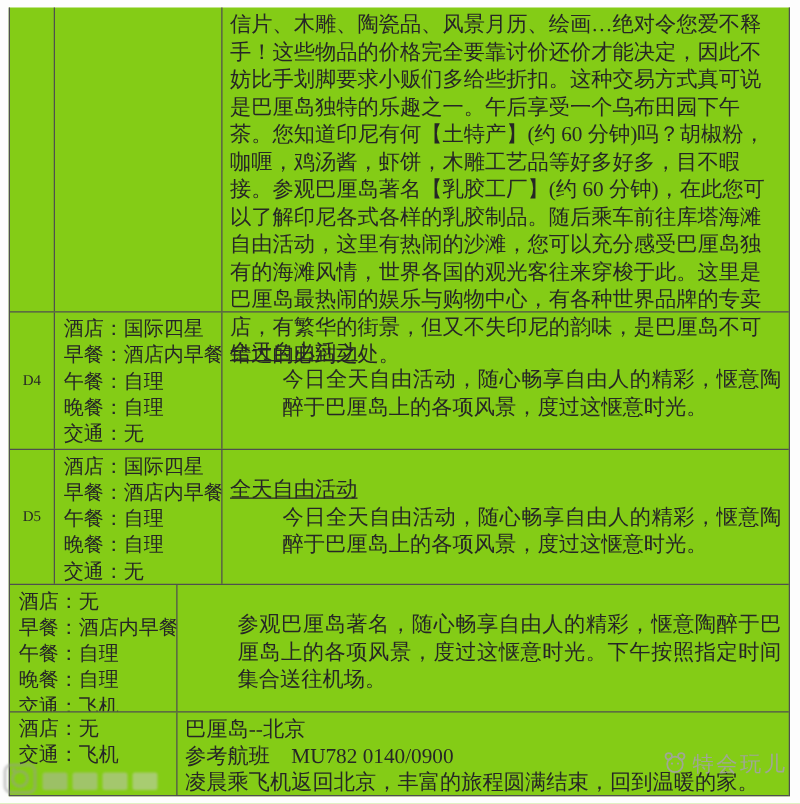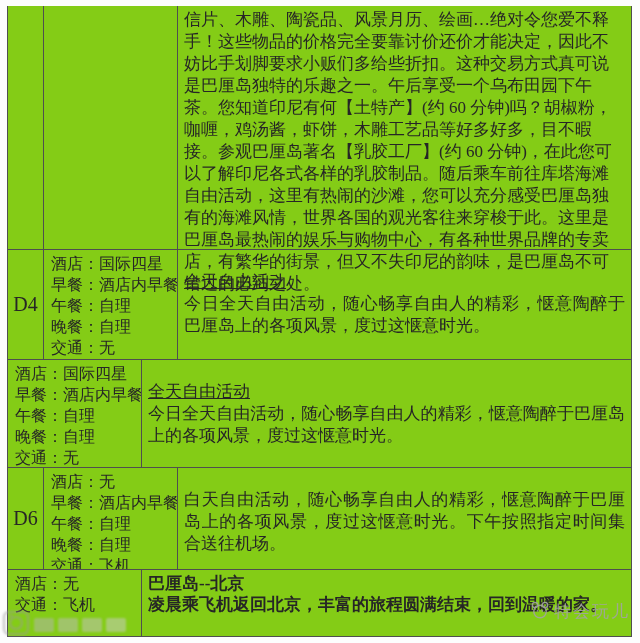--- a/index.html
+++ b/index.html
@@ -22,30 +22,30 @@
     background:#84cc16;
   }
   .row{display:flex;border-bottom:1px solid var(--bd);box-sizing:border-box;}
   .r0{height:244px}
   .r1{height:110px}
   .r2{height:108px}
   .r3{height:102px}
   .r4{height:67px}
   .c1{width:36px;flex:none;border-right:1px solid var(--bd);box-sizing:border-box;
       display:flex;align-items:center;justify-content:center;
-      font-size:20px;}
+      font-size:12px;}
   .c2{width:134px;flex:none;border-right:1px solid var(--bd);box-sizing:border-box;
       padding:3px 3px 0 7px;font-size:16px;line-height:21px;white-space:nowrap;overflow:hidden;}
   .c3{flex:1;box-sizing:border-box;padding:3px 6px 0 6px;font-size:17px;line-height:22px;}
   .para{text-align:justify;}
   .meal-line{display:block;}
   .pad-line{padding-top:21px;}
   .desc-title{display:block;text-decoration:underline;}
-  .desc-body{display:block;text-align:justify;}
-  .d7-line{display:block;line-height:21px;font-weight:bold;}
+  .desc-body{display:block;text-align:justify;margin-left:42px;}
+  .d7-line{display:block;line-height:21px;}
   
   .wm-right{
     position:absolute;right:10px;top:600px;height:32px;
     display:flex;gap:4px;
     color:var(--wm);font-size:17px;letter-spacing:2px;
     opacity:.9;pointer-events:none;
   }
   .wm-right svg{display:block;}
   .wm-left{
     position:absolute;left:2px;top:606px;width:132px;height:34px;
@@ -76,56 +76,57 @@
       <span class="meal-line">晚餐：自理</span>
       <span class="meal-line">交通：无</span>
     </div>
     <div class="c3 pad-line">
       <span class="desc-title">全天自由活动</span>
       <span class="desc-body">今日全天自由活动，随心畅享自由人的精彩，惬意陶醉于巴厘岛上的各项风景，度过这惬意时光。</span>
     </div>
   </div>
 
   <div class="row r2">
+    <div class="c1">
+      <span>D5</span>
+    </div>
     <div class="c2">
       <span class="meal-line">酒店：国际四星</span>
       <span class="meal-line">早餐：酒店内早餐</span>
       <span class="meal-line">午餐：自理</span>
       <span class="meal-line">晚餐：自理</span>
       <span class="meal-line">交通：无</span>
     </div>
     <div class="c3 pad-line">
       <span class="desc-title">全天自由活动</span>
       <span class="desc-body">今日全天自由活动，随心畅享自由人的精彩，惬意陶醉于巴厘岛上的各项风景，度过这惬意时光。</span>
     </div>
   </div>
 
   <div class="row r3">
-    <div class="c1">
-      <span>D6</span>
-    </div>
     <div class="c2">
       <span class="meal-line">酒店：无</span>
       <span class="meal-line">早餐：酒店内早餐</span>
       <span class="meal-line">午餐：自理</span>
       <span class="meal-line">晚餐：自理</span>
       <span class="meal-line">交通：飞机</span>
     </div>
     <div class="c3 pad-line">
-      <span class="desc-body">白天自由活动，随心畅享自由人的精彩，惬意陶醉于巴厘岛上的各项风景，度过这惬意时光。下午按照指定时间集合送往机场。</span>
+      <span class="desc-body">参观巴厘岛著名，随心畅享自由人的精彩，惬意陶醉于巴厘岛上的各项风景，度过这惬意时光。下午按照指定时间集合送往机场。</span>
     </div>
   </div>
 
   <div class="row r4">
     <div class="c2">
       <span class="meal-line">酒店：无</span>
       <span class="meal-line">交通：飞机</span>
     </div>
     <div class="c3">
       <span class="d7-line">巴厘岛--北京</span>
+      <span class="d7-line">参考航班　MU782 0140/0900</span>
       <span class="d7-line">凌晨乘飞机返回北京，丰富的旅程圆满结束，回到温暖的家。</span>
     </div>
   </div>
 
 </div>
 
 <div class="wm-right">
   <span>
     <svg width="20" height="20" viewBox="0 0 20 20">
       <circle cx="5" cy="5" r="2.6" fill="none" stroke="#a3a3a3" stroke-width="1.4"></circle>

